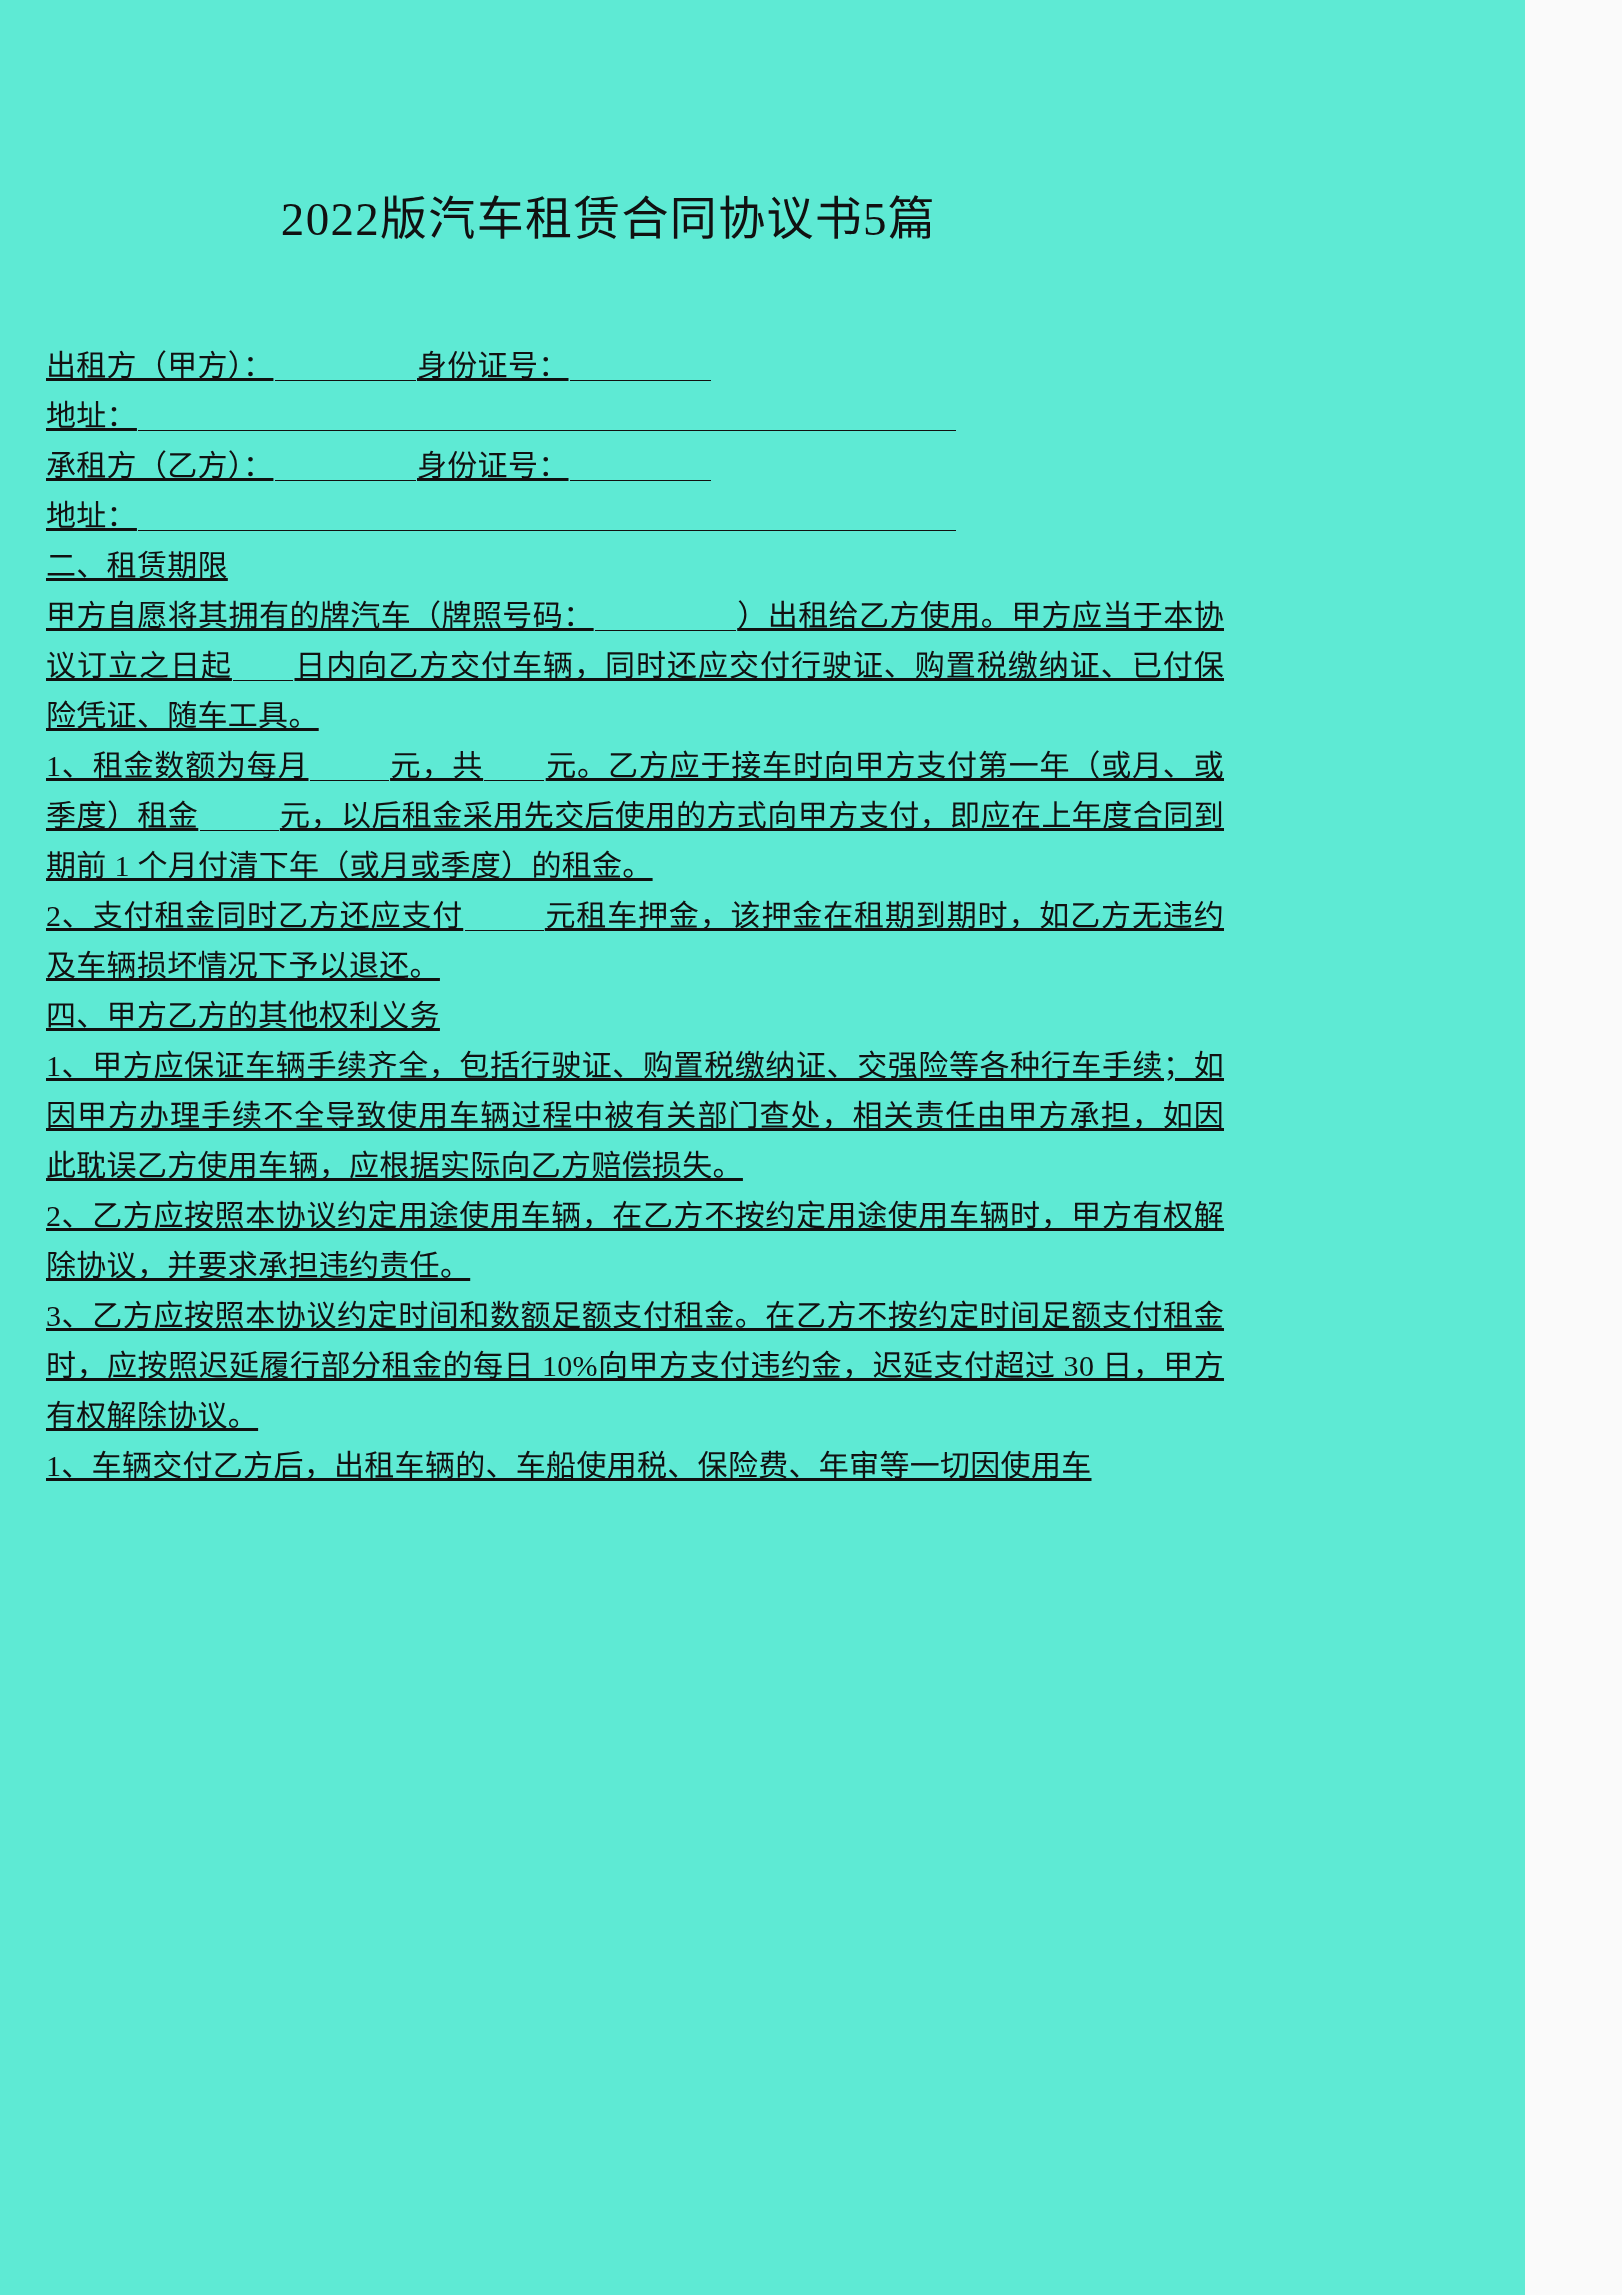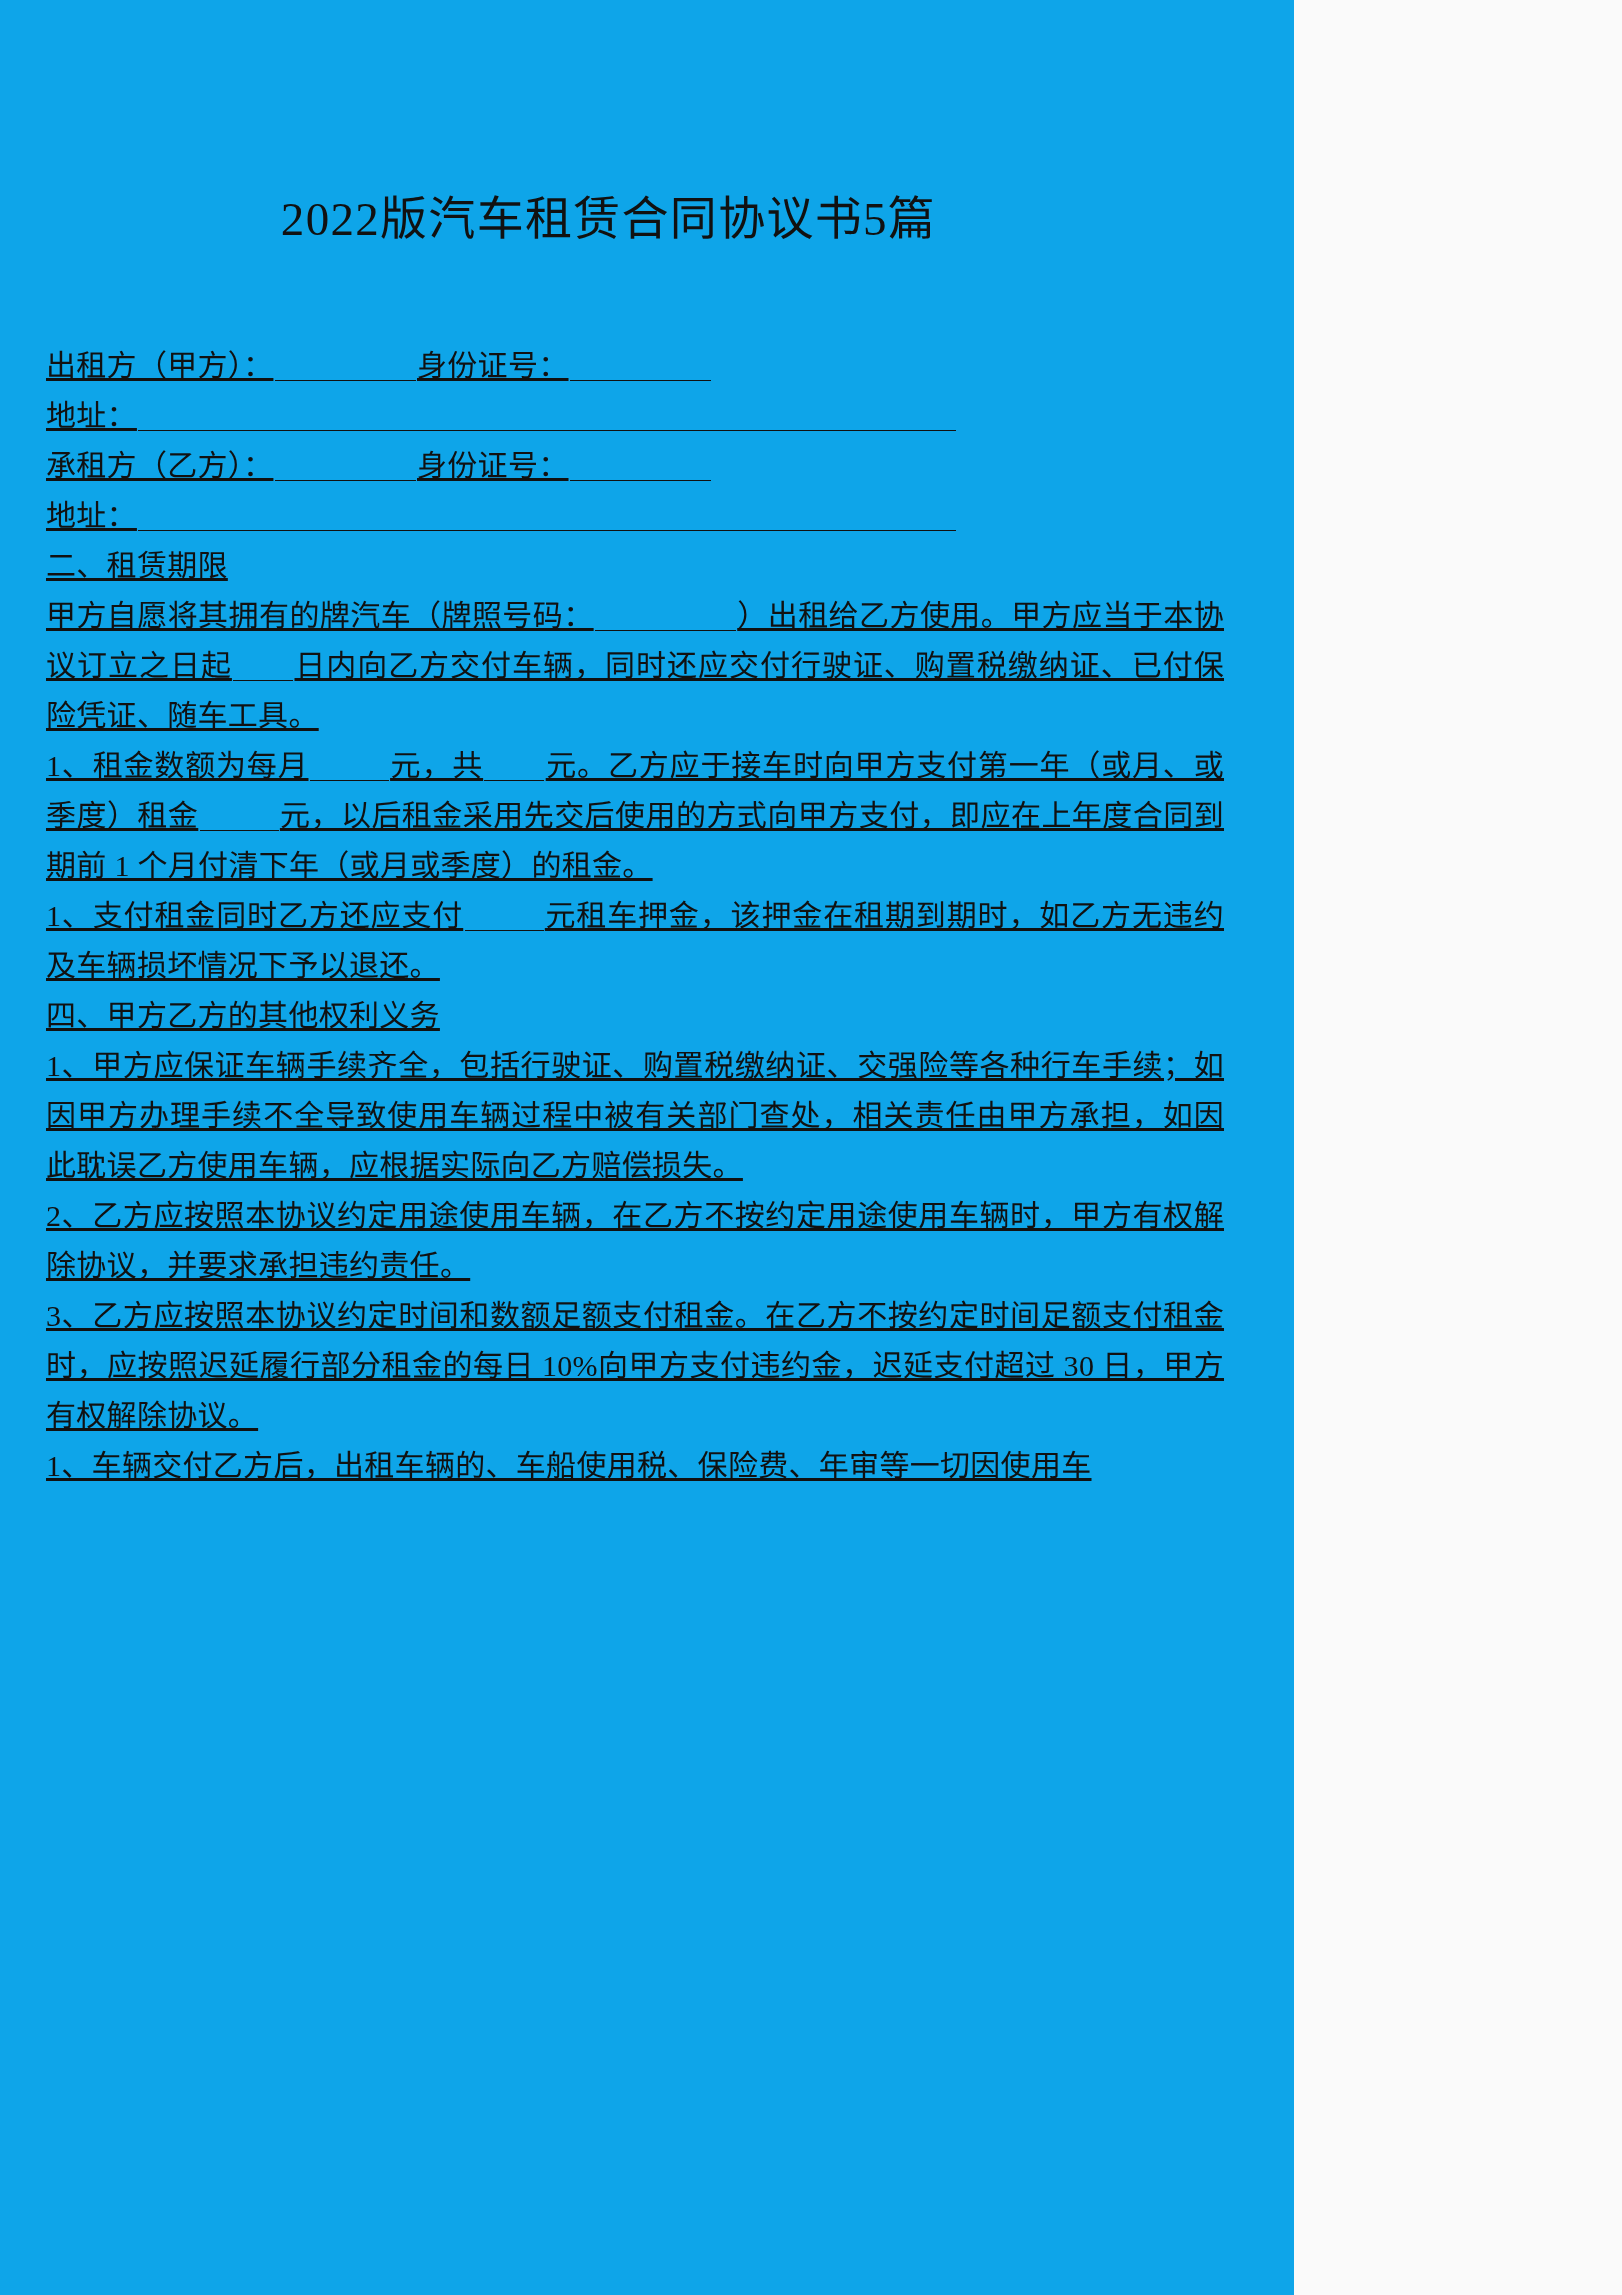--- a/index.html
+++ b/index.html
@@ -3,23 +3,23 @@
 <meta charset="utf-8">
 <title>2022版汽车租赁合同协议书5篇</title>
 <style>
   html, body {
     margin: 0;
     padding: 0;
     background: #fafafa;
   }
   .page {
     position: relative;
-    width: 1294px;
+    width: 1525px;
     height: 2295px;
-    background: #0ea5e9;
+    background: #5eead4;
     box-sizing: border-box;
     font-family: "Liberation Serif", "DejaVu Serif", serif;
     color: #111111;
     overflow: hidden;
   }
   .doc-title {
     text-align: center;
     font-size: 47px;
     line-height: 1.2;
     font-weight: normal;
@@ -83,21 +83,21 @@
 
     <p class="line">
       <span>地址：</span><span class="blank b-addr"></span>
     </p>
 
 
     <div id="sections-root">
         <p class="line">二、租赁期限</p>
         <p class="line"><span>甲方自愿将其拥有的牌汽车（牌照号码：</span><span class="blank b-xl"></span><span>）出租给乙方使用。甲方应当于本协议订立之日起</span><span class="blank b-sm"></span><span>日内向乙方交付车辆，同时还应交付行驶证、购置税缴纳证、已付保险凭证、随车工具。</span></p>
         <p class="line"><span>1、租金数额为每月</span><span class="blank b-md"></span><span>元，共</span><span class="blank b-sm"></span><span>元。乙方应于接车时向甲方支付第一年（或月、或季度）租金</span><span class="blank b-md"></span><span>元，以后租金采用先交后使用的方式向甲方支付，即应在上年度合同到期前 1 个月付清下年（或月或季度）的租金。</span></p>
-        <p class="line"><span>1、支付租金同时乙方还应支付</span><span class="blank b-md"></span><span>元租车押金，该押金在租期到期时，如乙方无违约及车辆损坏情况下予以退还。</span></p>
+        <p class="line"><span>2、支付租金同时乙方还应支付</span><span class="blank b-md"></span><span>元租车押金，该押金在租期到期时，如乙方无违约及车辆损坏情况下予以退还。</span></p>
         <p class="line">四、甲方乙方的其他权利义务</p>
         <p class="line"><span>1、甲方应保证车辆手续齐全，包括行驶证、购置税缴纳证、交强险等各种行车手续；如因甲方办理手续不全导致使用车辆过程中被有关部门查处，相关责任由甲方承担，如因此耽误乙方使用车辆，应根据实际向乙方赔偿损失。</span></p>
         <p class="line"><span>2、乙方应按照本协议约定用途使用车辆，在乙方不按约定用途使用车辆时，甲方有权解除协议，并要求承担违约责任。</span></p>
         <p class="line"><span>3、乙方应按照本协议约定时间和数额足额支付租金。在乙方不按约定时间足额支付租金时，应按照迟延履行部分租金的每日 10%向甲方支付违约金，迟延支付超过 30 日，甲方有权解除协议。</span></p>
         <p class="line"><span>1、车辆交付乙方后，出租车辆的、车船使用税、保险费、年审等一切因使用车</span></p>
       </div>
 
   </div>
 
 </div>

